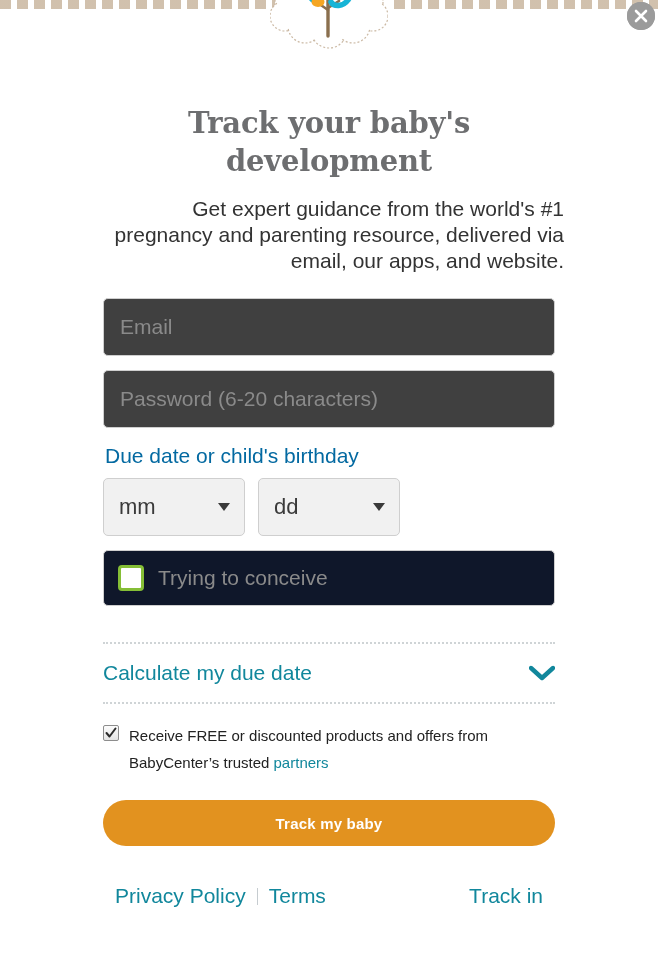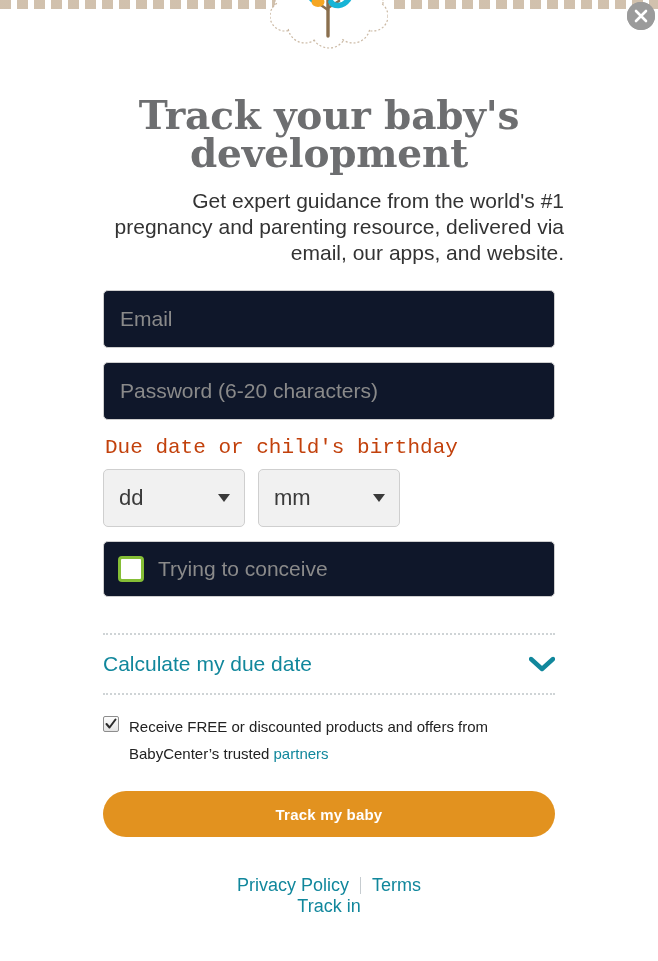--- a/index.html
+++ b/index.html
@@ -75,25 +75,25 @@
   
   .content {
     position: absolute;
     top: 0; left: 0;
     width: 658px;
     padding: 96px 0 0 0;
   }
 
   .headline {
     width: 400px;
-    margin: 0 auto;
+    margin: 8px auto;
     text-align: center;
     font-family: "DejaVu Serif", "Liberation Serif", serif;
     font-weight: bold;
-    font-size: 39px;
+    font-size: 29px;
     line-height: 38px;
     color: #6d6e70;
     letter-spacing: -0.2px;
   }
 
   .subhead {
     width: 470px;
     margin: 16px auto 0 auto;
     text-align: right;
     font-size: 21px;
@@ -104,38 +104,37 @@
   .form {
     width: 452px;
     margin: 24px auto 0 auto;
   }
 
   
   .field {
     display: block;
     width: 452px;
     height: 58px;
-    background: #0f172a;
+    background: #404040;
     border: 1px solid #cfcfcf;
     border-radius: 5px;
     font-family: "Liberation Sans", sans-serif;
     font-size: 21px;
     color: #8a8a8a;
     padding: 12px 16px;
     margin-bottom: 14px;
     outline: none;
   }
   .field::placeholder { color: #8a8a8a; opacity: 1; }
 
   
   .date-label {
     font-size: 21px;
-    color: #c2410c;
+    color: #0369a1;
     margin: 16px 0 10px 2px;
-    font-family: Liberation Mono, monospace;
   }
 
   .date-row {
     display: flex;
     gap: 13px;
   }
 
   .select-box {
     position: relative;
     width: 142px;
@@ -259,22 +258,21 @@
   }
 
   
   .footer {
     display: flex;
     align-items: center;
     justify-content: space-between;
     width: 452px;
     margin: 38px auto 0 auto;
     padding: 0 12px;
-    font-size: 18px;
-    flex-direction: column;
+    font-size: 21px;
   }
   .footer-left { display: flex; align-items: center; }
   .footer a { color: #11879c; text-decoration: none; cursor: pointer; }
   .footer-sep {
     display: inline-block;
     width: 1px;
     height: 17px;
     background: #c6ccd0;
     margin: 0 11px;
   }
@@ -347,25 +345,25 @@
     <div class="form">
 
       <input class="field" type="text" placeholder="Email" style="">
 
       <input class="field" type="password" placeholder="Password (6-20 characters)" style="">
 
       <div class="date-label">Due date or child's birthday</div>
 
       <div class="date-row">
         <div class="select-box">
-          <span class="sel-text">dd</span>
+          <span class="sel-text">mm</span>
           <span class="caret"></span>
         </div>
         <div class="select-box">
-          <span class="sel-text">mm</span>
+          <span class="sel-text">dd</span>
           <span class="caret"></span>
         </div>
       </div>
 
       <div class="ttc-box">
         <span class="ttc-check"></span>
         <span class="ttc-label">Trying to conceive</span>
       </div>
 
       <div class="calc-wrap">

